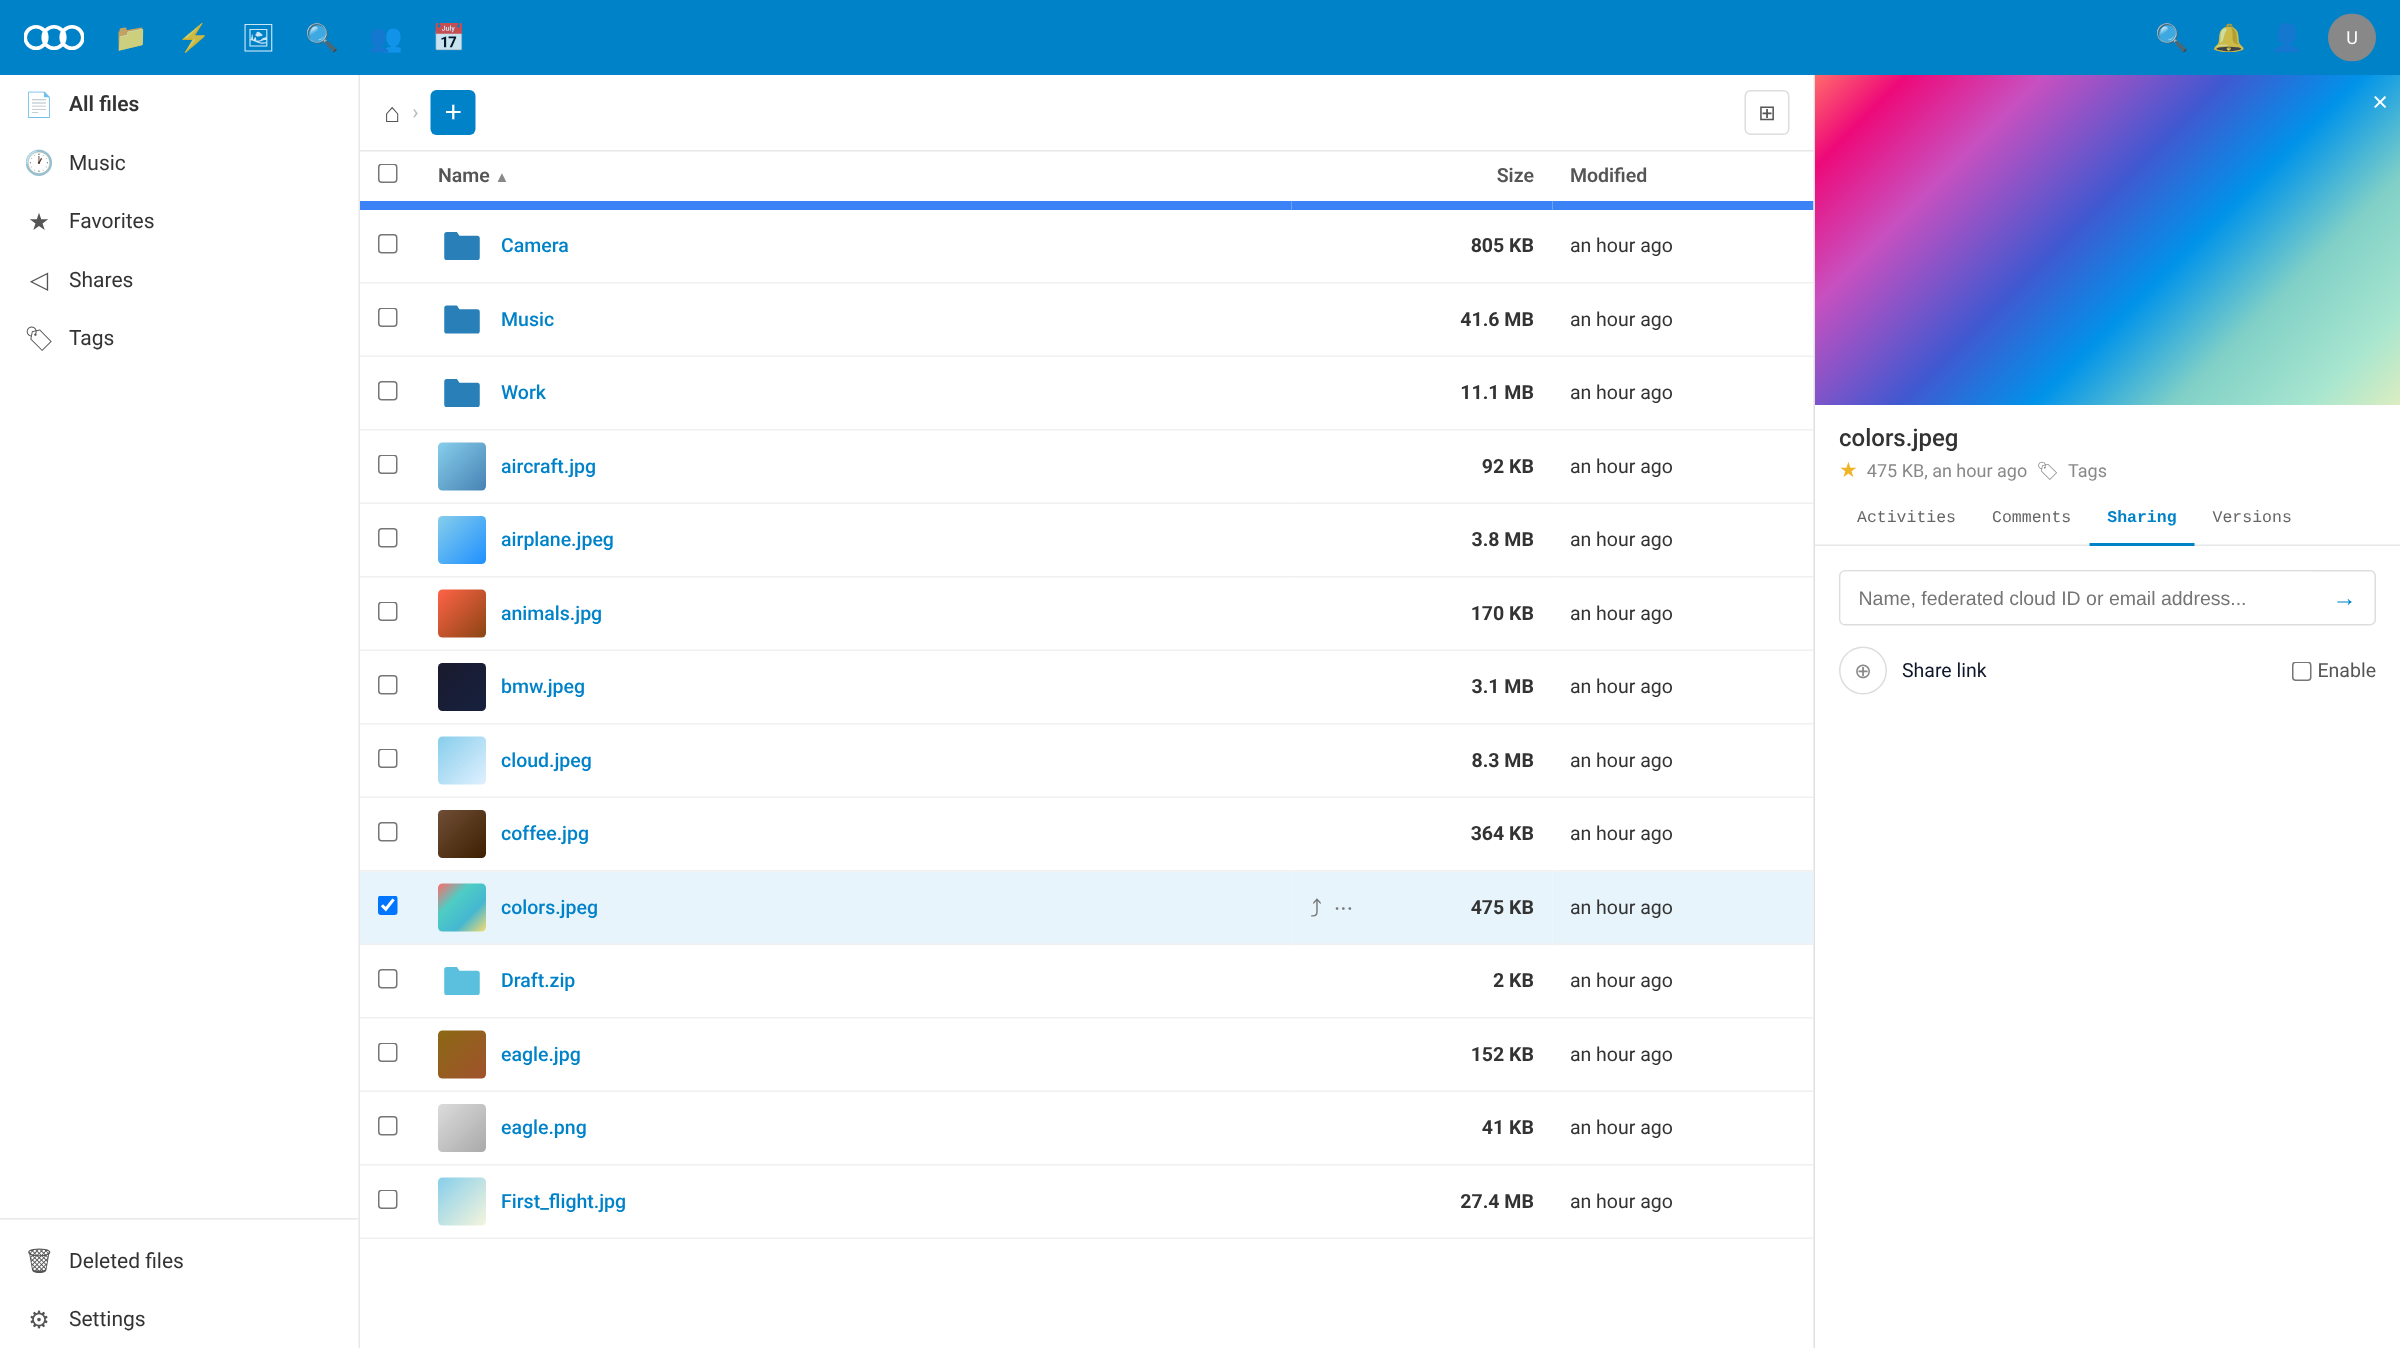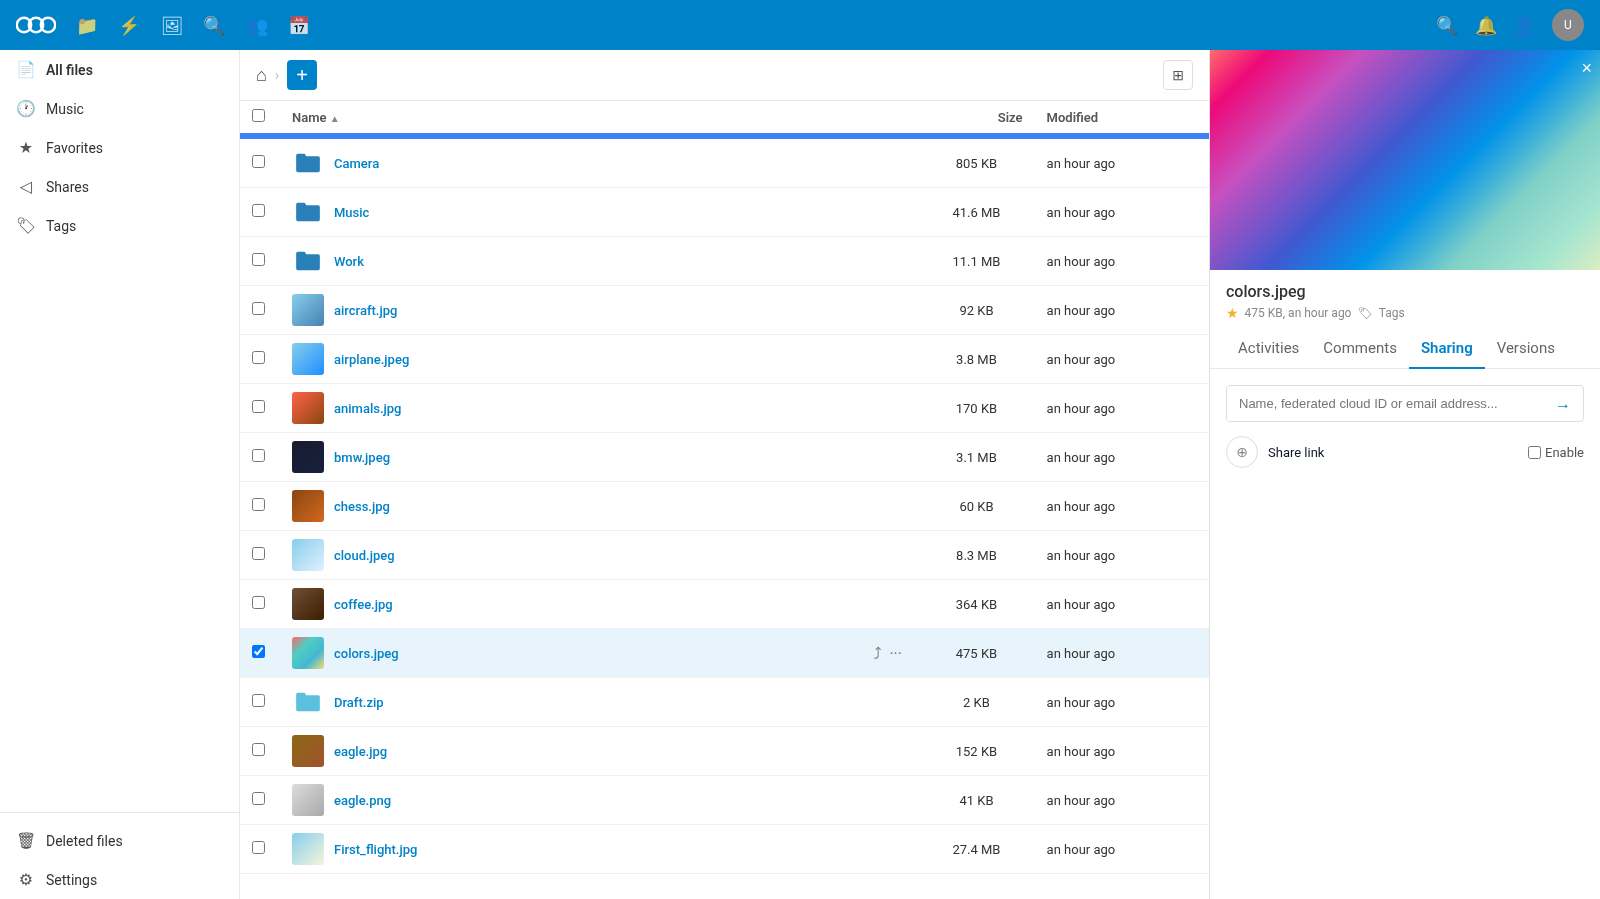--- a/index.html
+++ b/index.html
@@ -113,21 +113,21 @@
     .file-table th.col-name { width: 60%; }
     .file-table th.col-size { width: 12%; text-align: right; }
     .file-table th.col-modified { width: 18%; }
     .file-table td { padding: 8px 12px; border-bottom: 1px solid #f0f0f0; color: #333; font-size: 13px; }
     .file-table tr.selected { background: #e8f4fb; }
     .file-row-name { display: flex; align-items: center; gap: 10px; }
     .file-icon { width: 32px; height: 32px; flex-shrink: 0; display: flex; align-items: center; justify-content: center; }
     .folder-icon-svg { width: 28px; height: 22px; }
     .file-thumb { width: 32px; height: 32px; border-radius: 2px; object-fit: cover; }
     .file-name-text { font-weight: 500; color: #0082c9; cursor: pointer; }
-    .col-size { text-align: center; color: #555; }
+    .col-size { text-align: right; color: #555; font-weight: bold; }
     .col-modified { color: #555; }
     .row-actions { display: flex; align-items: center; gap: 8px; opacity: 0; }
     .file-table tr.selected .row-actions { opacity: 1; }
     .action-icon { color: #777; cursor: pointer; font-size: 16px; }
     .sort-arrow { font-size: 10px; color: #888; }
 
     
     .right-panel {
       width: 390px;
       flex-shrink: 0;
@@ -157,23 +157,24 @@
     .file-detail-header { padding: 12px 16px 8px; }
     .file-detail-title { font-size: 16px; font-weight: 500; color: #333; margin-bottom: 4px; }
     .file-detail-meta { display: flex; align-items: center; gap: 6px; font-size: 12px; color: #888; }
     .file-detail-meta .star-icon { color: #f0b429; font-size: 14px; }
     .file-detail-meta .tag-icon { color: #888; font-size: 12px; }
     .panel-tabs { display: flex; border-bottom: 1px solid #e8e8e8; padding: 0 16px; gap: 0; }
     .panel-tab {
       padding: 10px 12px;
       cursor: pointer;
       color: #666;
-      font-size: 15px;
+      font-size: 11px;
       border-bottom: 2px solid transparent;
       margin-bottom: -1px;
+      font-family: Liberation Mono, monospace;
     }
     .panel-tab.active { color: #0082c9; border-bottom-color: #0082c9; font-weight: 600; }
     .panel-content { padding: 16px; }
     .share-input-row {
       display: flex;
       align-items: center;
       border: 1px solid #ddd;
       border-radius: 4px;
       overflow: hidden;
     }
@@ -438,37 +439,20 @@
     <span class="action-icon">···</span>
   </div>
             </td>
             <td class="col-size">3.1 MB</td>
             <td class="col-modified">an hour ago</td>
           </tr>
           <tr>
             <td><input type="checkbox" style=""></td>
             <td>
               <div class="file-row-name">
-    <div class="file-icon file-thumb thumb-chess" style="border-radius:3px;"></div>
-    <span class="file-name-text">chess.jpg</span>
-  </div>
-            </td>
-            <td style="white-space: nowrap;">
-              <div class="row-actions">
-    <span class="action-icon">⤴</span>
-    <span class="action-icon">···</span>
-  </div>
-            </td>
-            <td class="col-size">60 KB</td>
-            <td class="col-modified">an hour ago</td>
-          </tr>
-          <tr>
-            <td><input type="checkbox" style=""></td>
-            <td>
-              <div class="file-row-name">
     <div class="file-icon file-thumb thumb-cloud" style="border-radius:3px;"></div>
     <span class="file-name-text">cloud.jpeg</span>
   </div>
             </td>
             <td style="white-space: nowrap;">
               <div class="row-actions">
     <span class="action-icon">⤴</span>
     <span class="action-icon">···</span>
   </div>
             </td>

